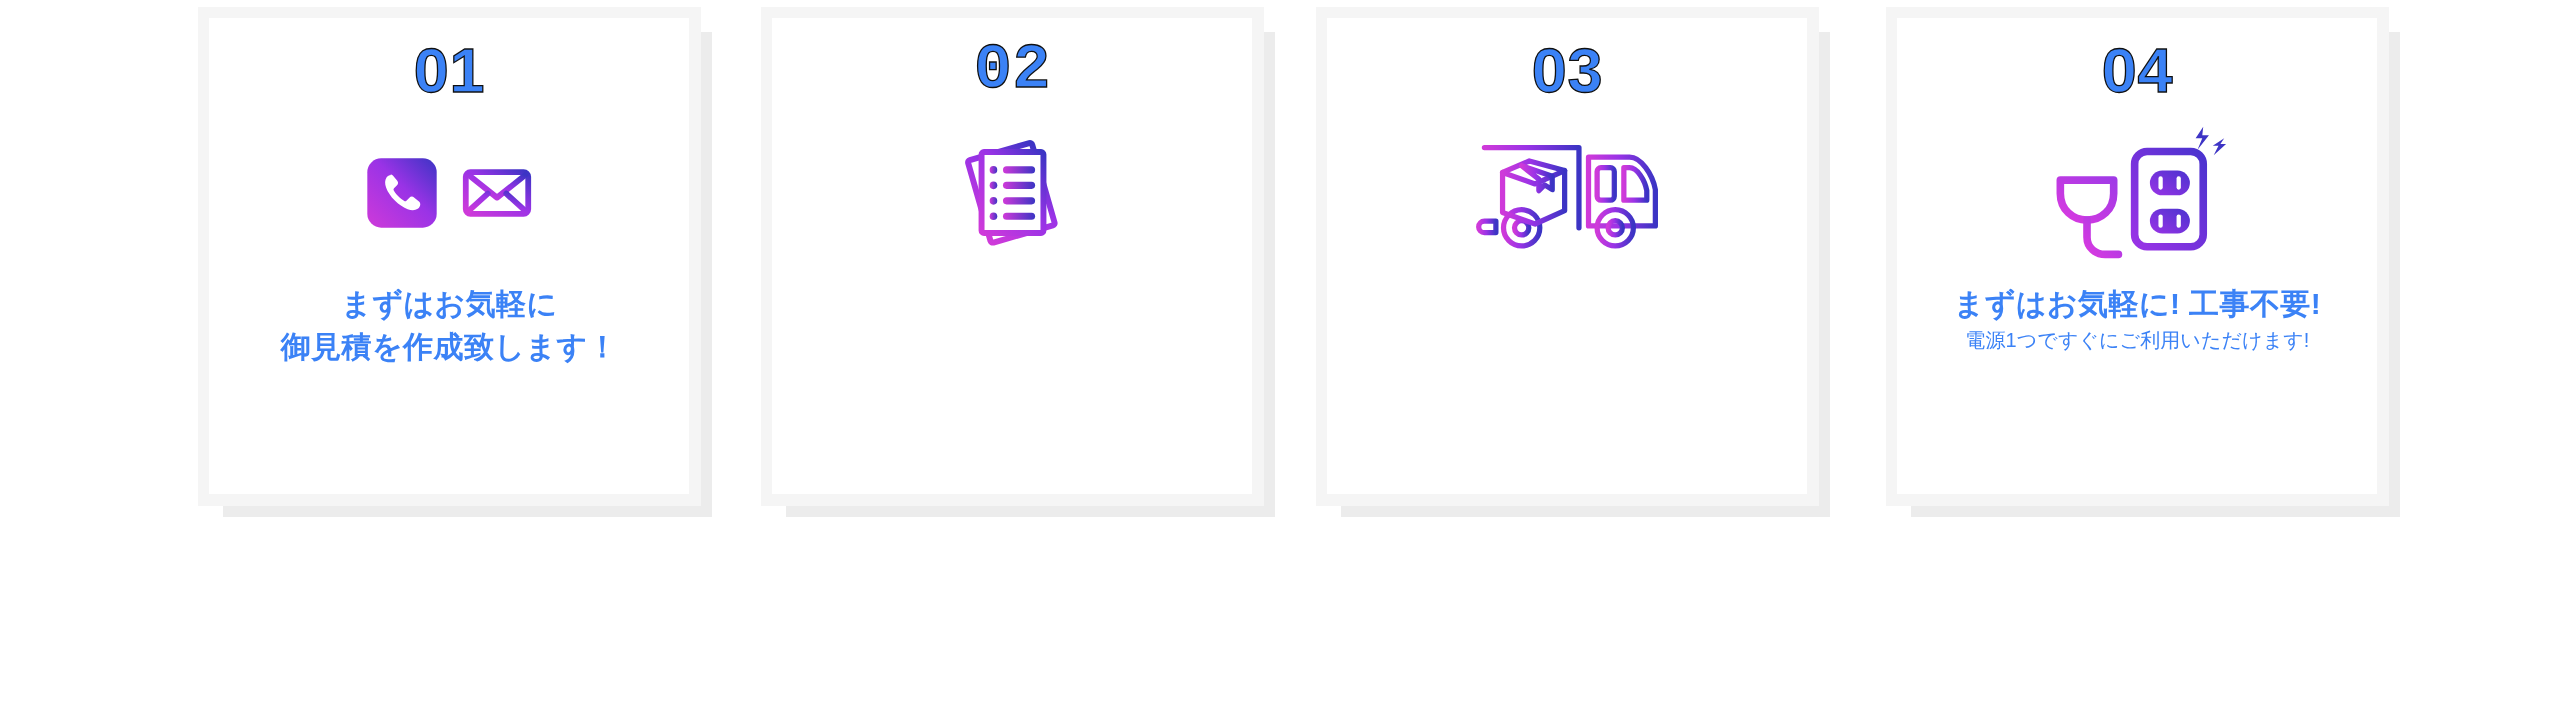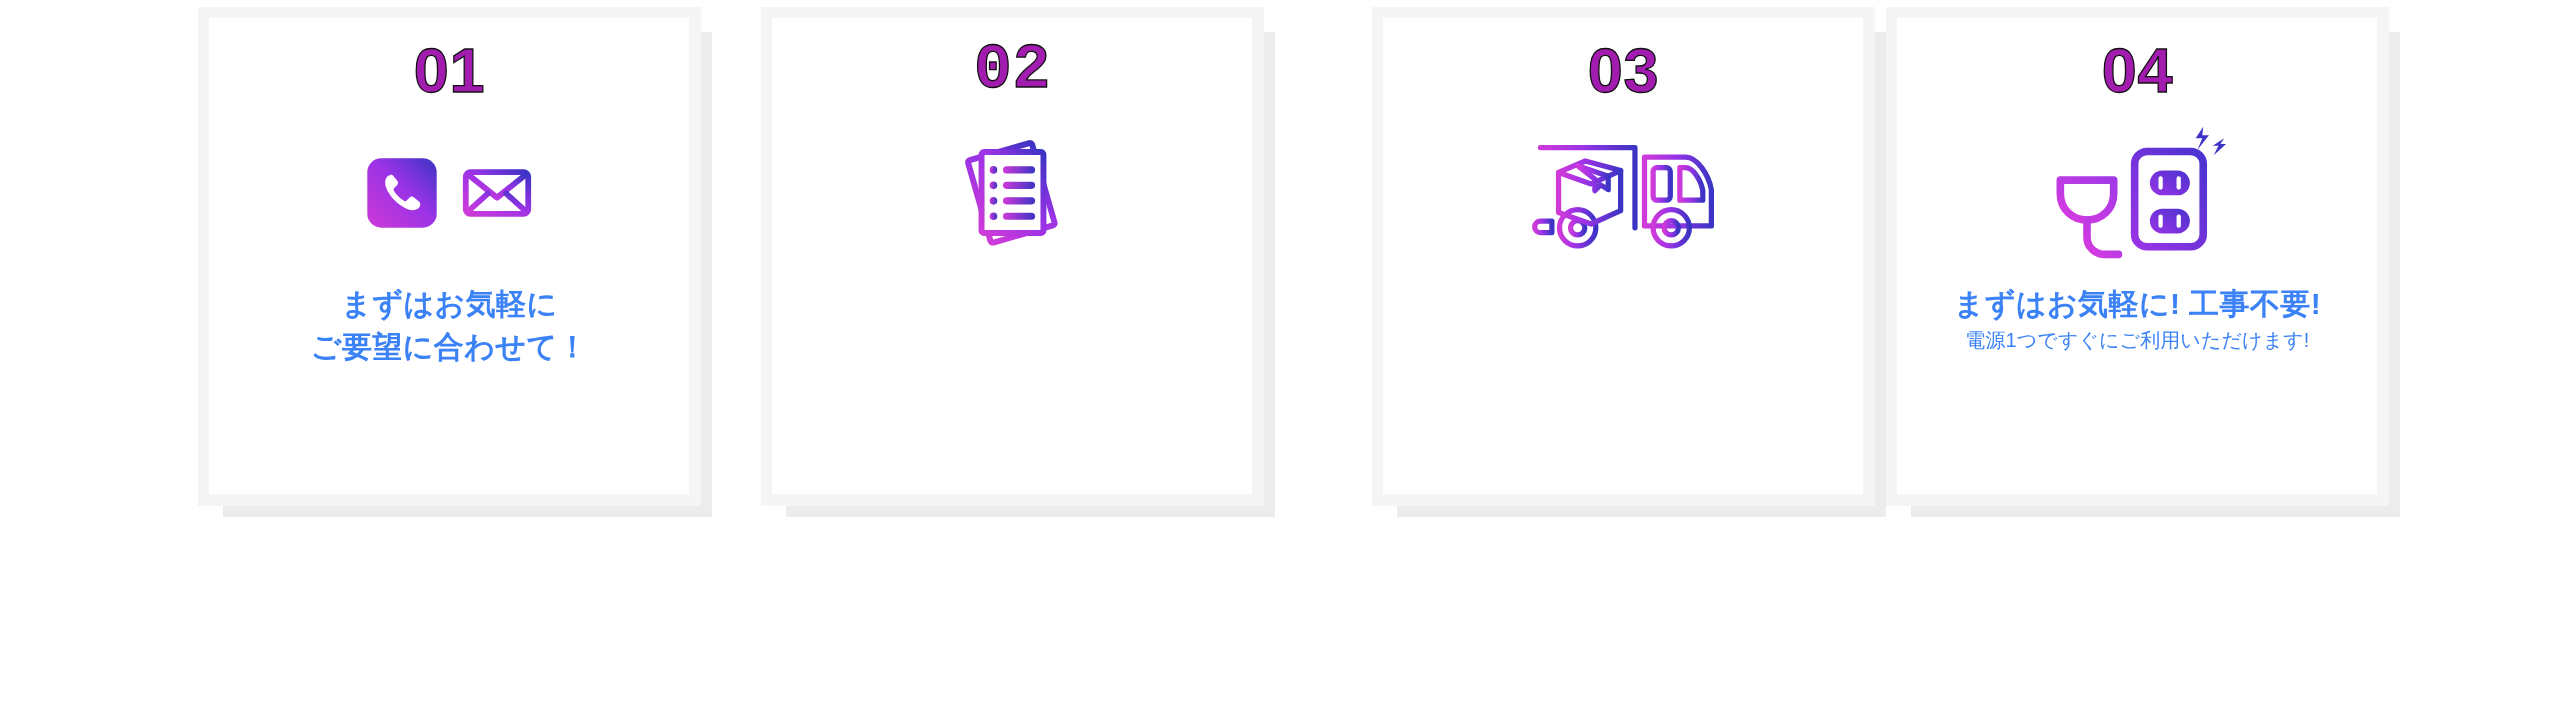--- a/index.html
+++ b/index.html
@@ -56,21 +56,21 @@
     align-items: center;
   }
 
   
   .card-number {
     margin-top: 21px;
     font-size: 63px;
     line-height: 1;
     font-weight: 700;
     letter-spacing: 0.5px;
-    color: #a21caf;
+    color: #3b82f6;
     -webkit-text-stroke: 1.3px #101010;
   }
 
   
   .icon-slot {
     height: 181px;
     width: 100%;
     display: flex;
     align-items: center;
     justify-content: center;
@@ -132,21 +132,21 @@
             </linearGradient>
           </defs>
           <rect x="5" y="14" width="54" height="36" rx="4" fill="none" stroke="url(#gMail)" stroke-width="5"></rect>
           <path d="M7.5 16.5 32 36 56.5 16.5" fill="none" stroke="url(#gMail)" stroke-width="5" stroke-linecap="round" stroke-linejoin="round"></path>
           <path d="M7.5 47.5 24 32.5M56.5 47.5 40 32.5" fill="none" stroke="url(#gMail)" stroke-width="5" stroke-linecap="round"></path>
         </svg>
       </div>
 
       <div class="caption">
         <div class="caption-line">まずはお気軽に</div>
-        <div class="caption-line">ご要望に合わせて！</div>
+        <div class="caption-line">御見積を作成致します！</div>
       </div>
     </div>
   </div>
 
   <div class="card" style="left:761px;font-family:Liberation Mono, monospace;">
     <div class="card-shadow"></div>
     <div class="card-outer"></div>
     <div class="card-inner">
       <div class="card-number">02</div>
 
@@ -178,21 +178,21 @@
           <circle cx="34" cy="57" r="3.2" fill="url(#gDocLine)"></circle>
           <rect x="42" y="54" width="27" height="6" rx="3" fill="url(#gDocLine)"></rect>
           <circle cx="34" cy="70" r="3.2" fill="url(#gDocLine)"></circle>
           <rect x="42" y="67" width="27" height="6" rx="3" fill="url(#gDocLine)"></rect>
         </svg>
       </div>
 
     </div>
   </div>
 
-  <div class="card" style="left:1372px;">
+  <div class="card" style="left:1316px;">
     <div class="card-shadow"></div>
     <div class="card-outer"></div>
     <div class="card-inner">
       <div class="card-number">03</div>
 
       <div class="icon-slot">
 
         <svg width="191" height="113" viewBox="0 0 200 118">
           <defs>
             <linearGradient id="gTruck" x1="0" y1="0.5" x2="1" y2="0.5">

